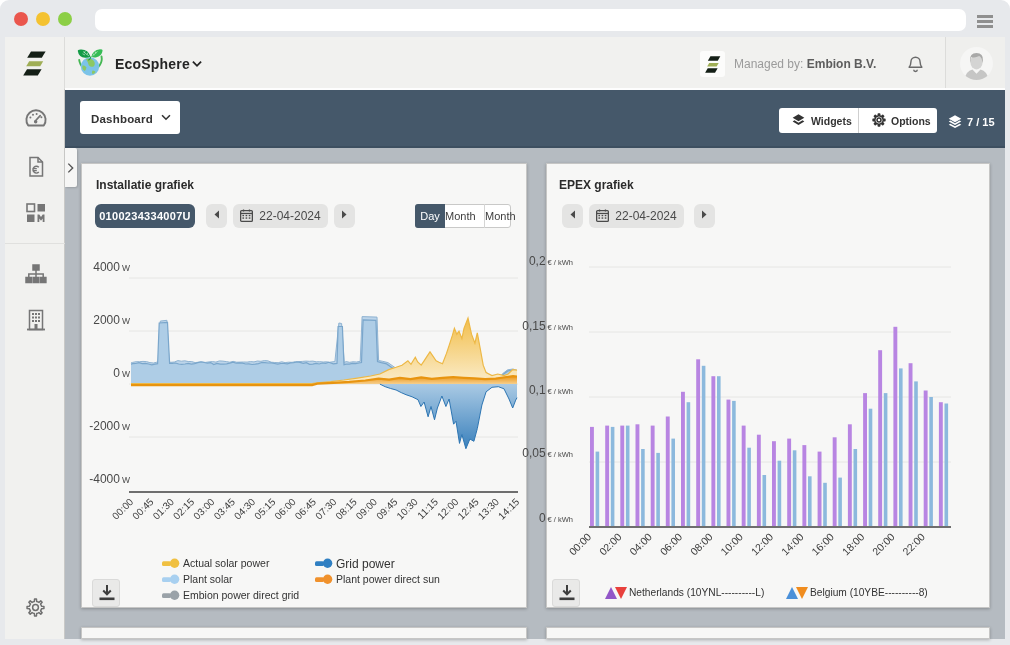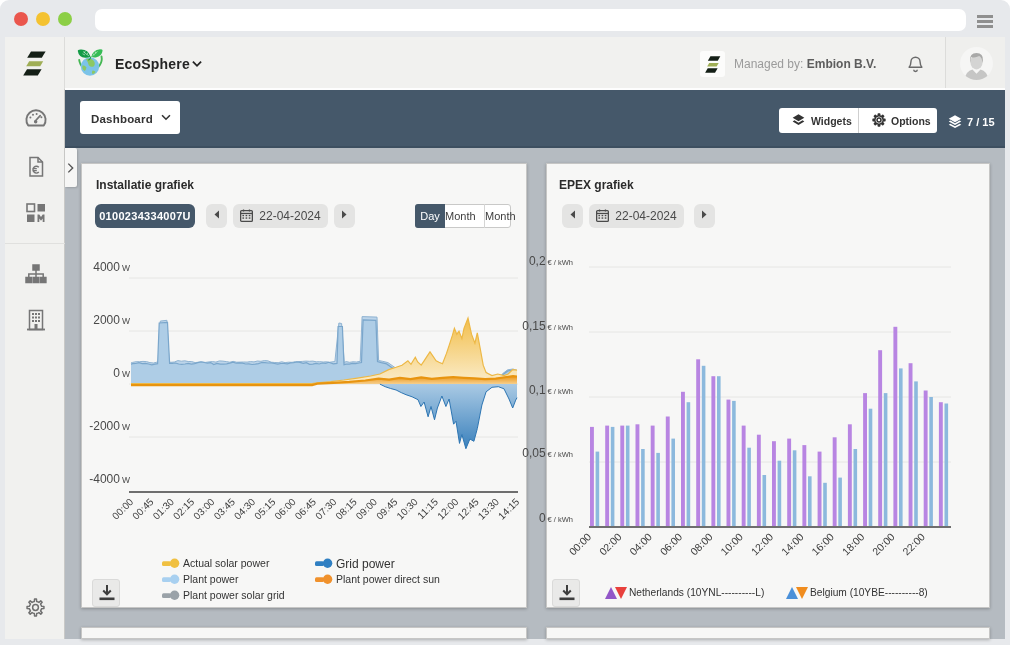--- a/index.html
+++ b/index.html
@@ -224,26 +224,26 @@
   </div>
 <svg style="position:absolute;left:162px;top:558px" width="18" height="11" viewBox="0 0 18 11">
 <rect x="0" y="3.2" width="9" height="4.8" rx="1.5" fill="#f0c041"></rect>
 <circle cx="12.6" cy="5.2" r="4.7" fill="#f0c041"></circle>
 </svg>
 <div class="abs" style="left:183px;top:557px;font-size:10.5px;color:#333">Actual solar power</div>
 <svg style="position:absolute;left:162px;top:574px" width="18" height="11" viewBox="0 0 18 11">
 <rect x="0" y="3.2" width="9" height="4.8" rx="1.5" fill="#a8d0f0"></rect>
 <circle cx="12.6" cy="5.2" r="4.7" fill="#a8d0f0"></circle>
 </svg>
-<div class="abs" style="left:183px;top:573px;font-size:10.5px;color:#333">Plant power</div>
+<div class="abs" style="left:183px;top:573px;font-size:10.5px;color:#333">Plant solar</div>
 <svg style="position:absolute;left:162px;top:590px" width="18" height="11" viewBox="0 0 18 11">
 <rect x="0" y="3.2" width="9" height="4.8" rx="1.5" fill="#9aa2a8"></rect>
 <circle cx="12.6" cy="5.2" r="4.7" fill="#9aa2a8"></circle>
 </svg>
-<div class="abs" style="left:183px;top:589px;font-size:10.5px;color:#333">Plant power solar grid</div>
+<div class="abs" style="left:183px;top:589px;font-size:10.5px;color:#333">Embion power direct grid</div>
 <svg style="position:absolute;left:315px;top:558px" width="18" height="11" viewBox="0 0 18 11">
 <rect x="0" y="3.2" width="9" height="4.8" rx="1.5" fill="#2f7fc2"></rect>
 <circle cx="12.6" cy="5.2" r="4.7" fill="#2f7fc2"></circle>
 </svg>
 <div class="abs" style="left:336px;top:557px;font-size:12px;color:#333">Grid power</div>
 <svg style="position:absolute;left:315px;top:574px" width="18" height="11" viewBox="0 0 18 11">
 <rect x="0" y="3.2" width="9" height="4.8" rx="1.5" fill="#f0912c"></rect>
 <circle cx="12.6" cy="5.2" r="4.7" fill="#f0912c"></circle>
 </svg>
 <div class="abs" style="left:336px;top:573px;font-size:10.5px;color:#333">Plant power direct sun</div>

